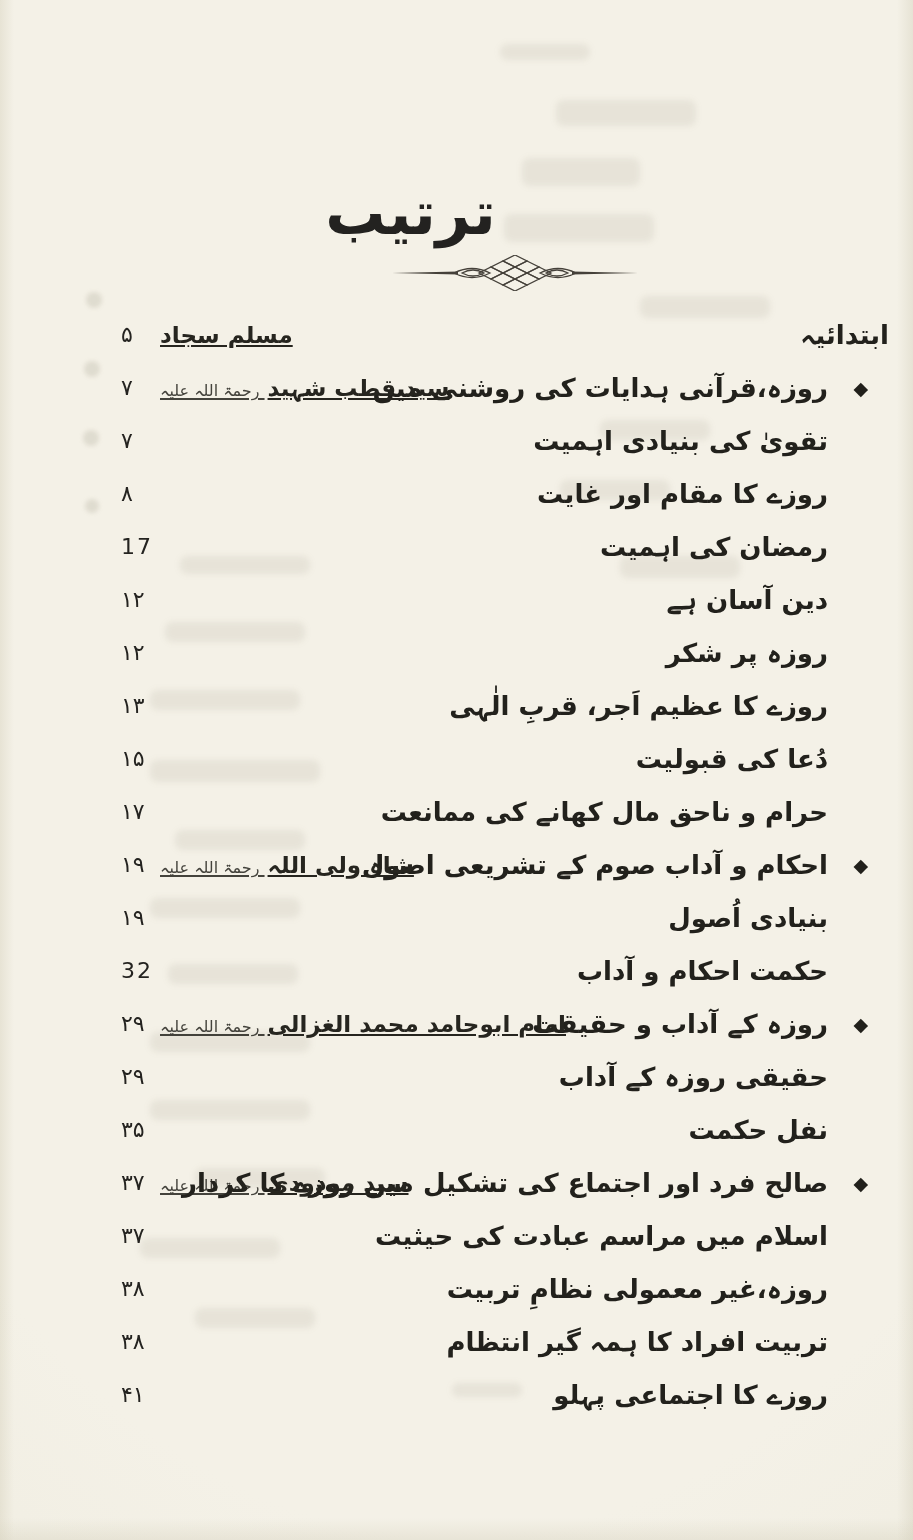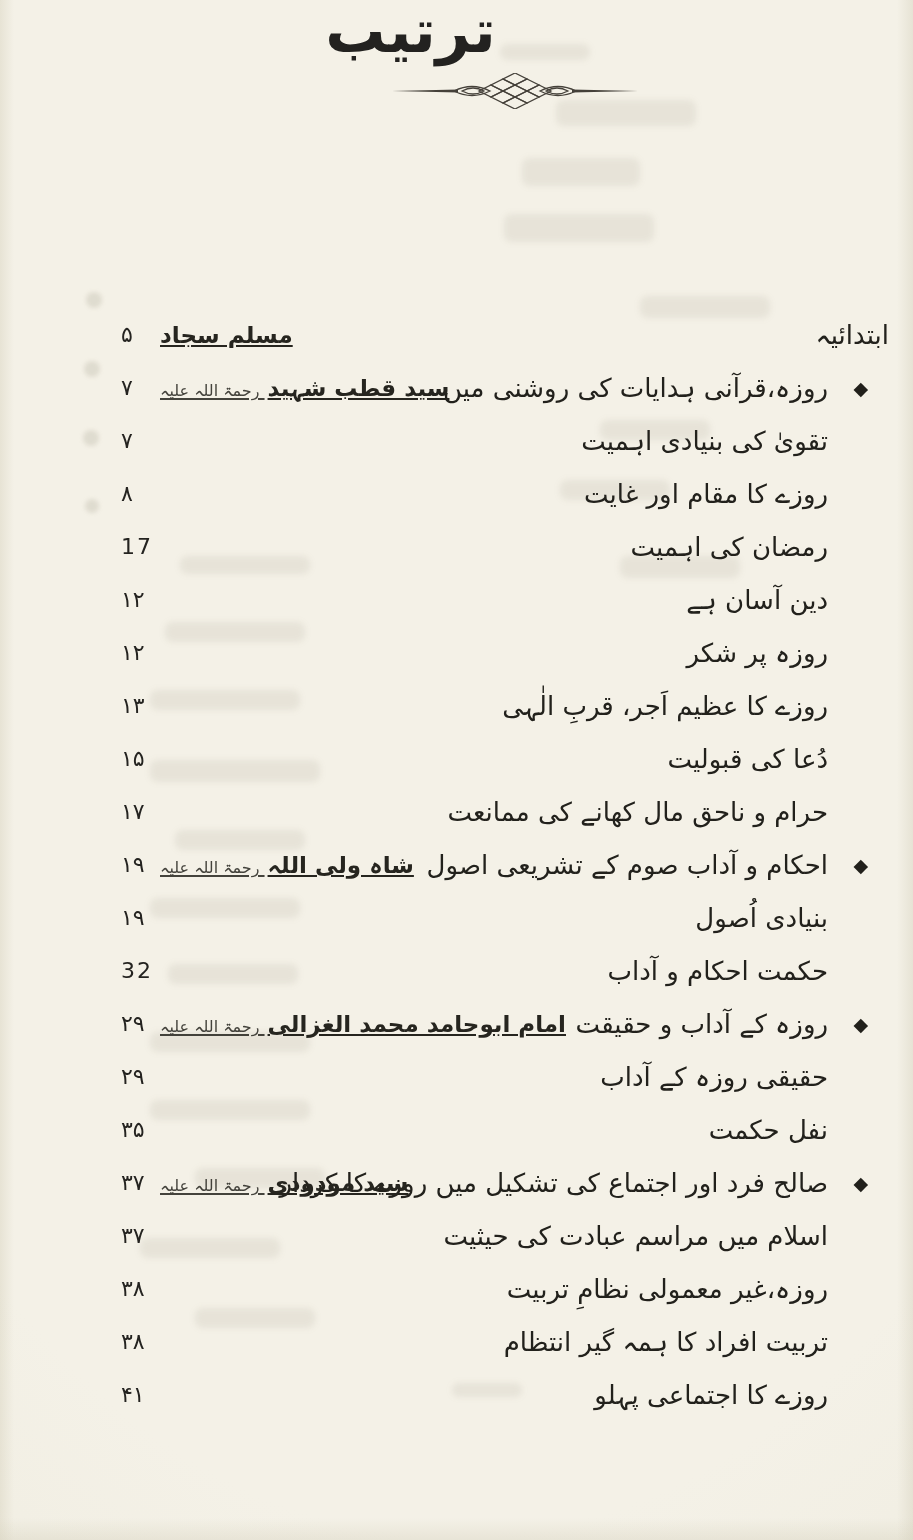--- a/index.html
+++ b/index.html
@@ -18,36 +18,36 @@
       radial-gradient(130% 105% at 50% 42%, #f4f1e7 55%, #ebe8da 100%);
   }
   
   .ghost{position:absolute;background:rgba(118,112,88,.10);filter:blur(3px);
          border-radius:8px;pointer-events:none;}
   .ghost-dot{position:absolute;background:rgba(118,112,88,.16);filter:blur(2px);
          border-radius:50%;pointer-events:none;}
 
   .header{position:absolute;top:0;left:0;right:0;text-align:center;direction:rtl;}
   .heading{
-    display:inline-block;line-height:1.05;
+    display:inline-block;margin-top:182px;line-height:1.05;
     font-size:60px;font-weight:bold;color:#232220;
     transform:translateX(-46px); 
     letter-spacing:-1px;
     text-align:right;
   }
   .divider{display:block;margin:10px auto 0;transform:translateX(58px);}
 
   .toc{position:absolute;top:315px;left:0;right:0;}
   .row{position:relative;height:40px;line-height:40px;direction:rtl;margin-bottom:13px;}
   .row.section{margin-top:12px;}
   .row:nth-child(2){margin-top:5px;}
   .bullet{position:absolute;right:45px;top:0;font-size:19px;color:#21201b;}
   .title{
     position:absolute;right:85px;top:0;white-space:nowrap;
-    font-size:26px;font-weight:400;color:#22211c;
+    font-size:26px;font-weight:700;color:#22211c;
   }
   .row.flush .title{right:24px;}
   .authorbox{
     position:absolute;left:160px;top:0;width:440px;text-align:left;
     white-space:nowrap;font-size:23px;font-weight:700;color:#26251f;direction:rtl;text-decoration:underline;
   }
   .honorific{font-size:16px;font-weight:400;opacity:.85;margin-right:3px;}
   .page-num{
     position:absolute;left:121px;top:0;direction:ltr;text-align:left;
     font-size:22px;font-weight:400;letter-spacing:2px;color:#242320;

